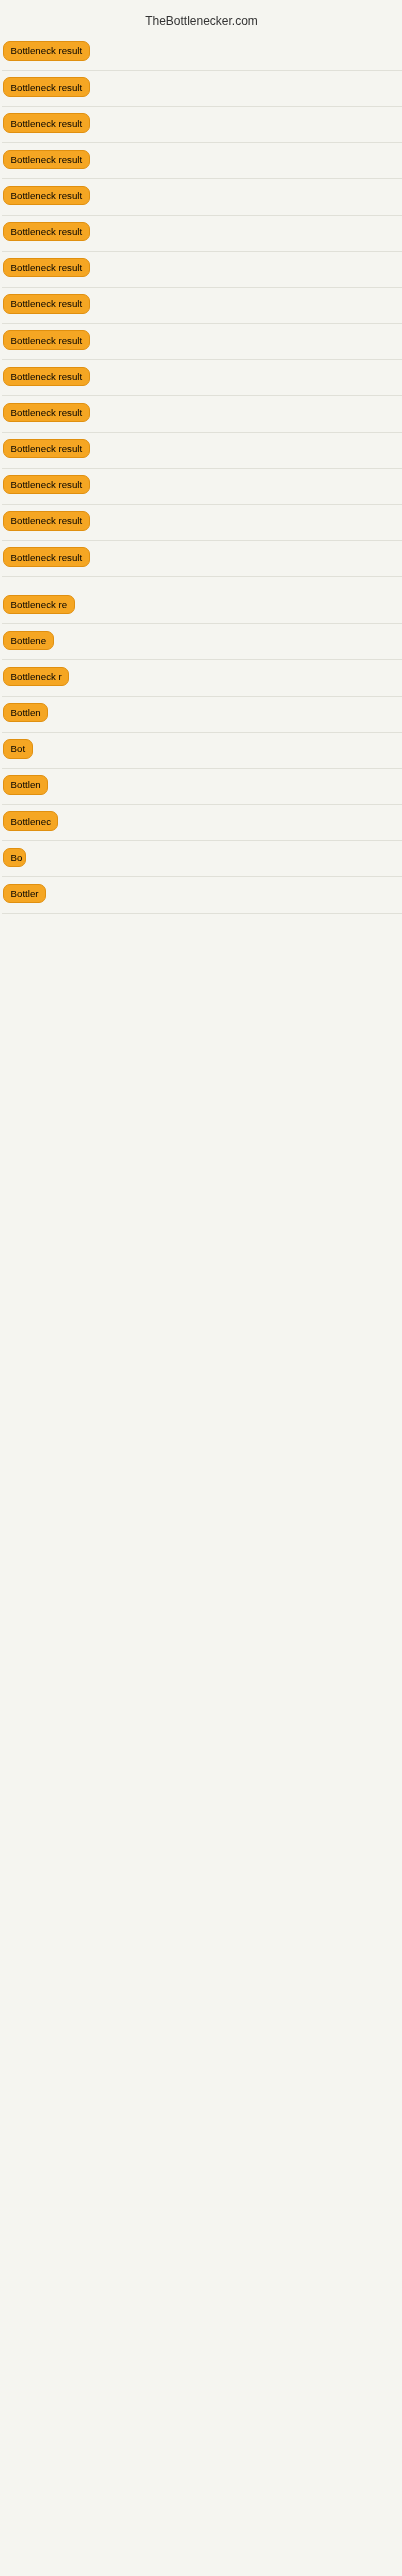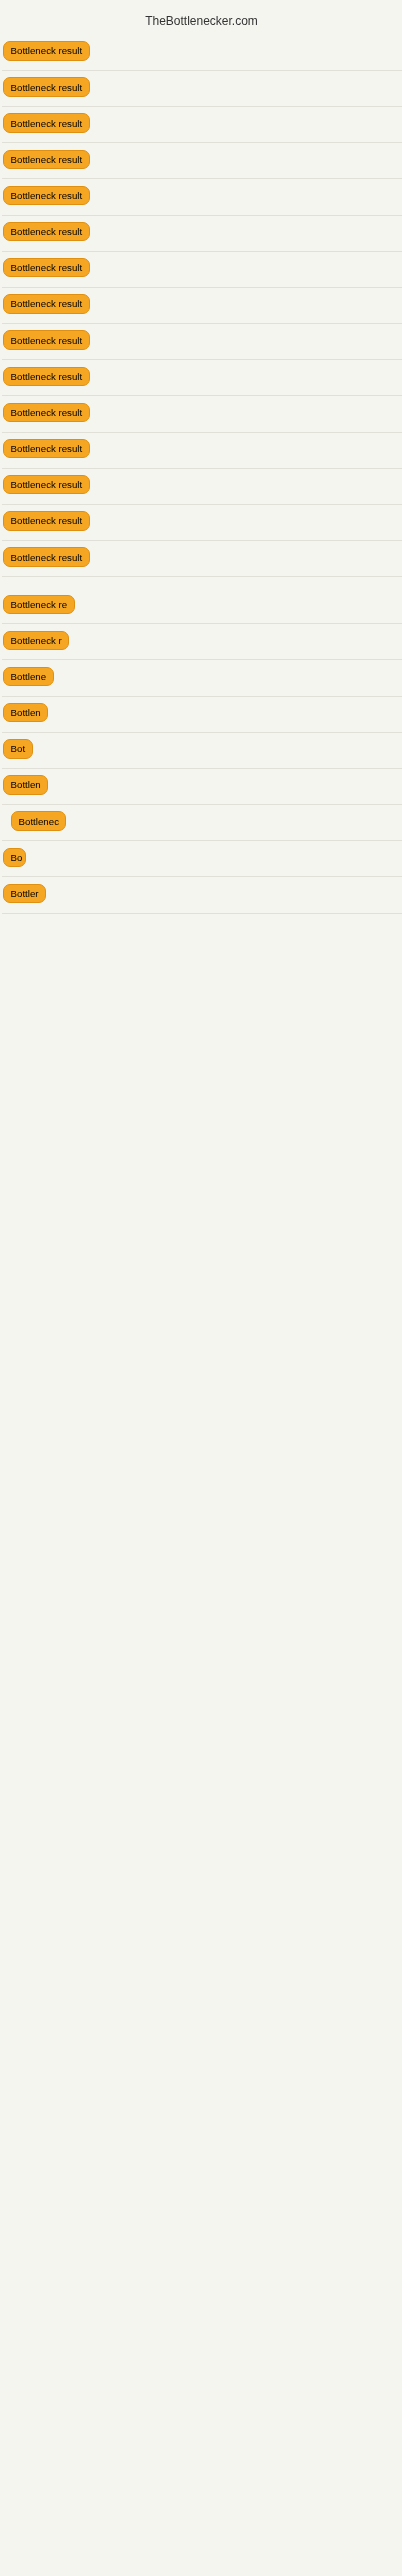--- a/index.html
+++ b/index.html
@@ -60,23 +60,23 @@
       <div class="result-row"><span class="bottleneck-badge" style="max-width: 97px;">Bottleneck result</span></div>
       <div class="result-row"><span class="bottleneck-badge" style="max-width: 97px;">Bottleneck result</span></div>
       <div class="result-row"><span class="bottleneck-badge" style="max-width: 97px;">Bottleneck result</span></div>
       <div class="result-row"><span class="bottleneck-badge" style="max-width: 97px;">Bottleneck result</span></div>
       <div class="result-row"><span class="bottleneck-badge" style="max-width: 97px;">Bottleneck result</span></div>
       <div class="result-row"><span class="bottleneck-badge" style="max-width: 97px;">Bottleneck result</span></div>
       <div class="result-row"><span class="bottleneck-badge" style="max-width: 97px;">Bottleneck result</span></div>
       <div class="result-row"><span class="bottleneck-badge" style="max-width: 97px;">Bottleneck result</span></div>
       <div class="result-row"><span class="bottleneck-badge" style="max-width: 97px;">Bottleneck result</span></div>
       <div class="result-row"><span class="bottleneck-badge" style="max-width: 76px; margin-top: 11px;">Bottleneck re</span></div>
+      <div class="result-row"><span class="bottleneck-badge" style="max-width: 58px;">Bottlene</span></div>
       <div class="result-row"><span class="bottleneck-badge" style="max-width: 71px;">Bottleneck r</span></div>
-      <div class="result-row"><span class="bottleneck-badge" style="max-width: 58px;">Bottlene</span></div>
       <div class="result-row"><span class="bottleneck-badge" style="max-width: 52px;">Bottlen</span></div>
       <div class="result-row"><span class="bottleneck-badge" style="max-width: 31px; text-align: right;">Bot</span></div>
       <div class="result-row"><span class="bottleneck-badge" style="max-width: 52px;">Bottlen</span></div>
-      <div class="result-row"><span class="bottleneck-badge" style="max-width: 63px; margin-left: 8px;">Bottlenec</span></div>
+      <div class="result-row"><span class="bottleneck-badge" style="max-width: 63px;">Bottlenec</span></div>
       <div class="result-row"><span class="bottleneck-badge" style="max-width: 22.5px; text-align: right;">Bo</span></div>
       <div class="result-row"><span class="bottleneck-badge" style="max-width: 47px;">Bottler</span></div>
     </div>
 </div>
 
 
 </body></html>

